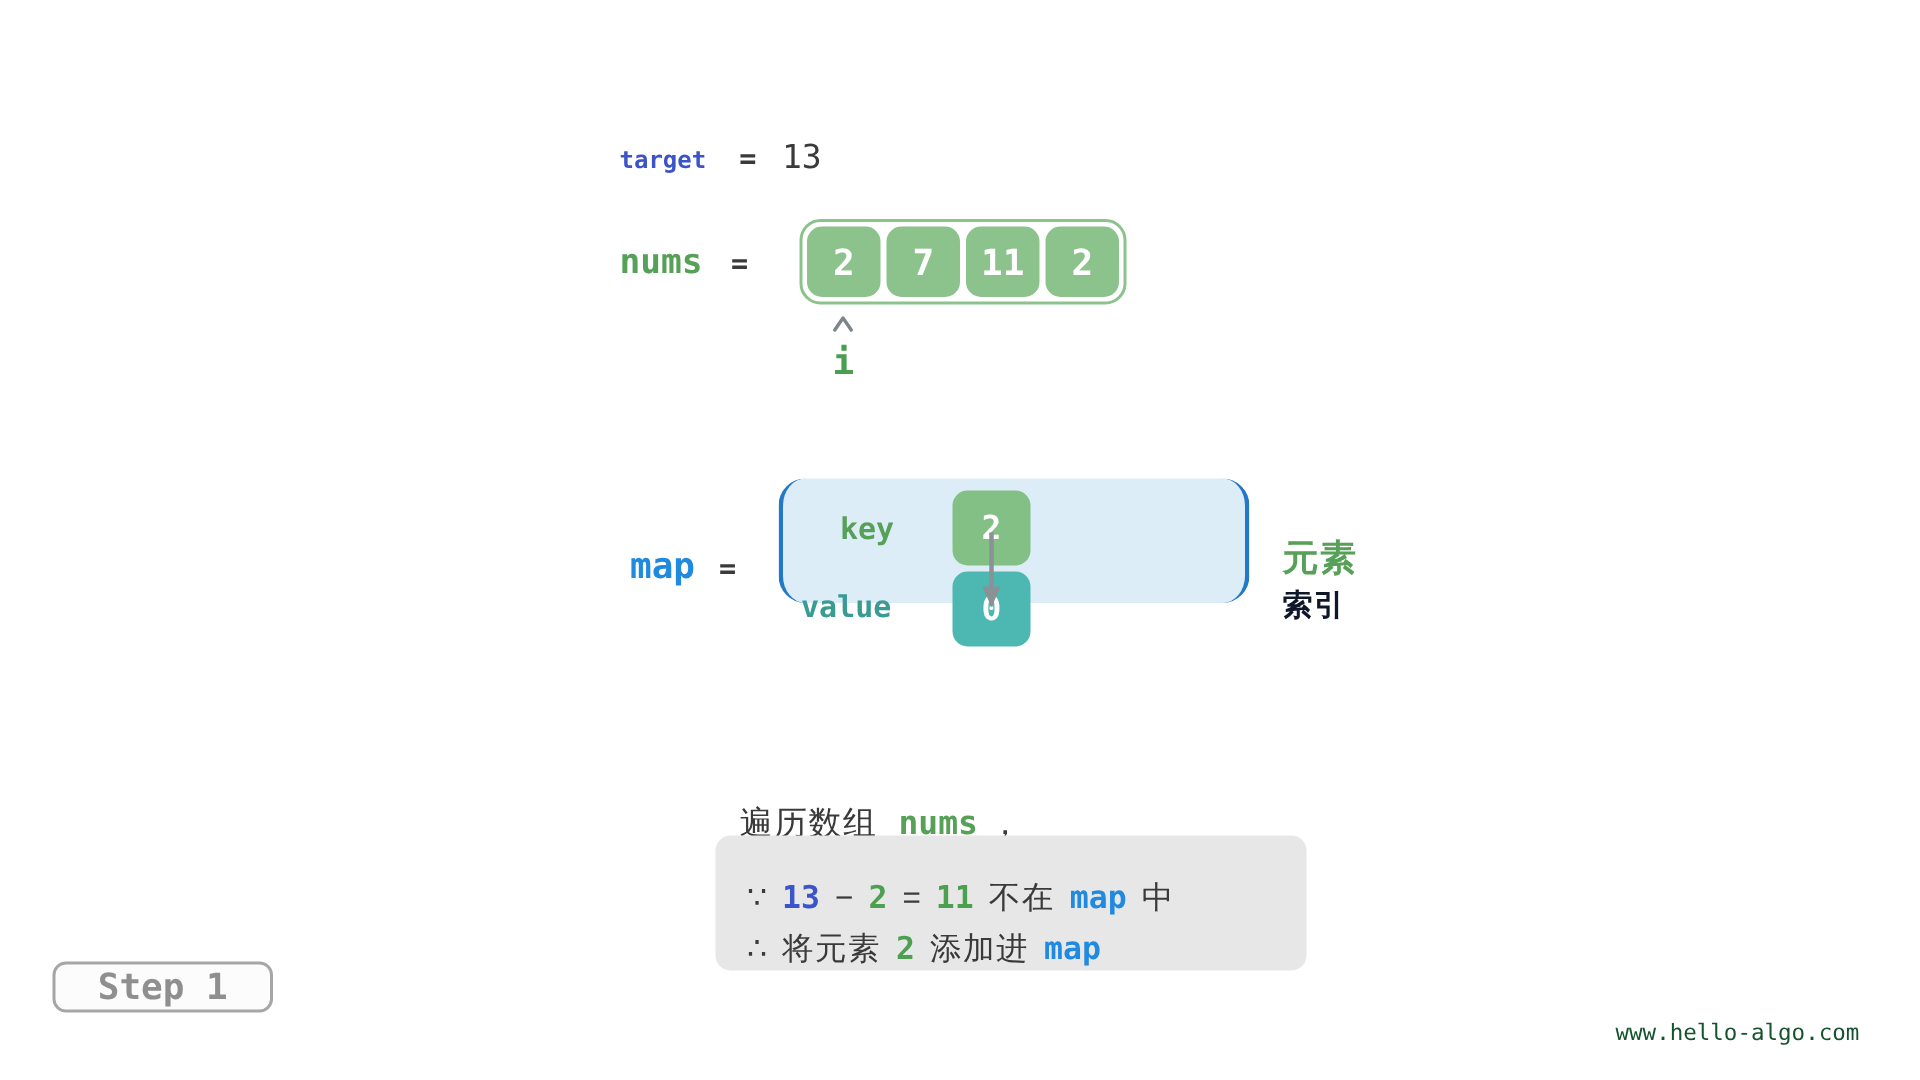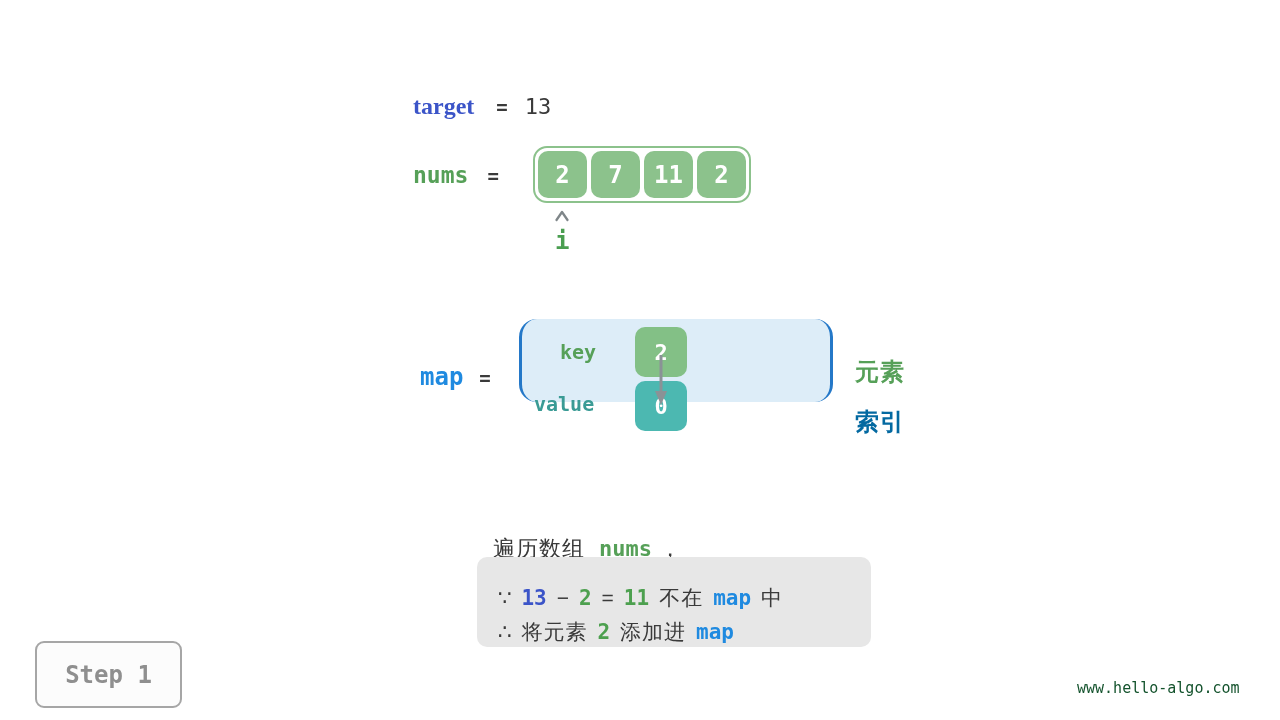--- a/index.html
+++ b/index.html
@@ -10,21 +10,21 @@
     position:relative;
     overflow:hidden;
   }
   .abs { position:absolute; }
   .mono { font-family:"DejaVu Sans Mono","Liberation Mono",monospace; }
   .b { font-weight:bold; }
   .row { display:flex; align-items:baseline; }
 
   
   #target-row { left:413px; top:93px; }
-  .kw-royal { color:#3b54c8; font-size:24px;font-family:Liberation Serif, serif; }
+  .kw-royal { color:#3b54c8; font-size:16px; }
   #target-row .kw-royal { margin-right:22px; }
   .eq { color:#3a3a3a; font-size:19px; font-weight:bold; margin-right:17px; }
   .plain-val { color:#3a3a3a; font-size:22px; }
 
   
   #nums-row { left:413px; top:162px; }
   .kw-green { color:#56a058; font-size:23px; }
   #nums-row .kw-green { margin-right:19px; }
 
   #nums-array {
@@ -58,21 +58,21 @@
     width:52px; height:50px; border-radius:10px;
     color:#ffffff; font-size:22px; font-weight:bold;
     font-family:"DejaVu Sans Mono","Liberation Mono",monospace;
     display:flex; align-items:center; justify-content:center;
   }
   #key-cell   { left:113px; top:8px;  background:#83c086; }
   #value-cell { left:113px; top:62px; background:#4cb8b1; }
   #kv-arrow   { left:131px; top:34px; }
 
   #anno-element { left:855px; top:340px; font-size:24px; font-weight:bold; color:#56a058; letter-spacing:1px; }
-  #anno-index   { left:855px; top:390px; font-size:24px; font-weight:bold; color:#0369a1; letter-spacing:1px; }
+  #anno-index   { left:855px; top:374px; font-size:20px; font-weight:bold; color:#0f172a; letter-spacing:1px; }
 
   
   #caption { left:493px; top:534px; font-size:22px; color:#3a3a3a; }
   #caption .pre { margin-right:14px; letter-spacing:1px; }
   #caption .code { font-size:22px; color:#56a058; margin-right:7px; }
 
   
   #note-box {
     left:477px; top:557px; width:394px; height:90px;
     background:#e7e7e7; border-radius:10px;
@@ -81,21 +81,21 @@
   .note-line { display:flex; align-items:baseline; font-size:21px; color:#3a3a3a; height:34px; }
   .note-line > span { margin-right:10px; }
   .code21 { font-size:21px; font-weight:bold; font-family:"DejaVu Sans Mono","Liberation Mono",monospace; }
   .c-royal { color:#3b54c8; }
   .c-green { color:#4da04f; }
   .c-blue  { color:#1f8ae0; }
   .cjk { letter-spacing:1px;margin-top:16px; }
 
   
   #step-badge {
-    left:35px; top:641px; width:147px; height:67px;
+    left:35px; top:641px; width:147px; height:34px;
     background:#fcfcfc; border:2px solid #a6a6a6; border-radius:9px;
     display:flex; align-items:center; justify-content:center;
   }
   #step-badge span { font-size:24px; font-weight:bold; color:#8f8f8f; }
 
   #watermark { left:1077px; top:679px; font-size:15px; color:#14532d; }
 </style>
 </head>
 <body>
 

